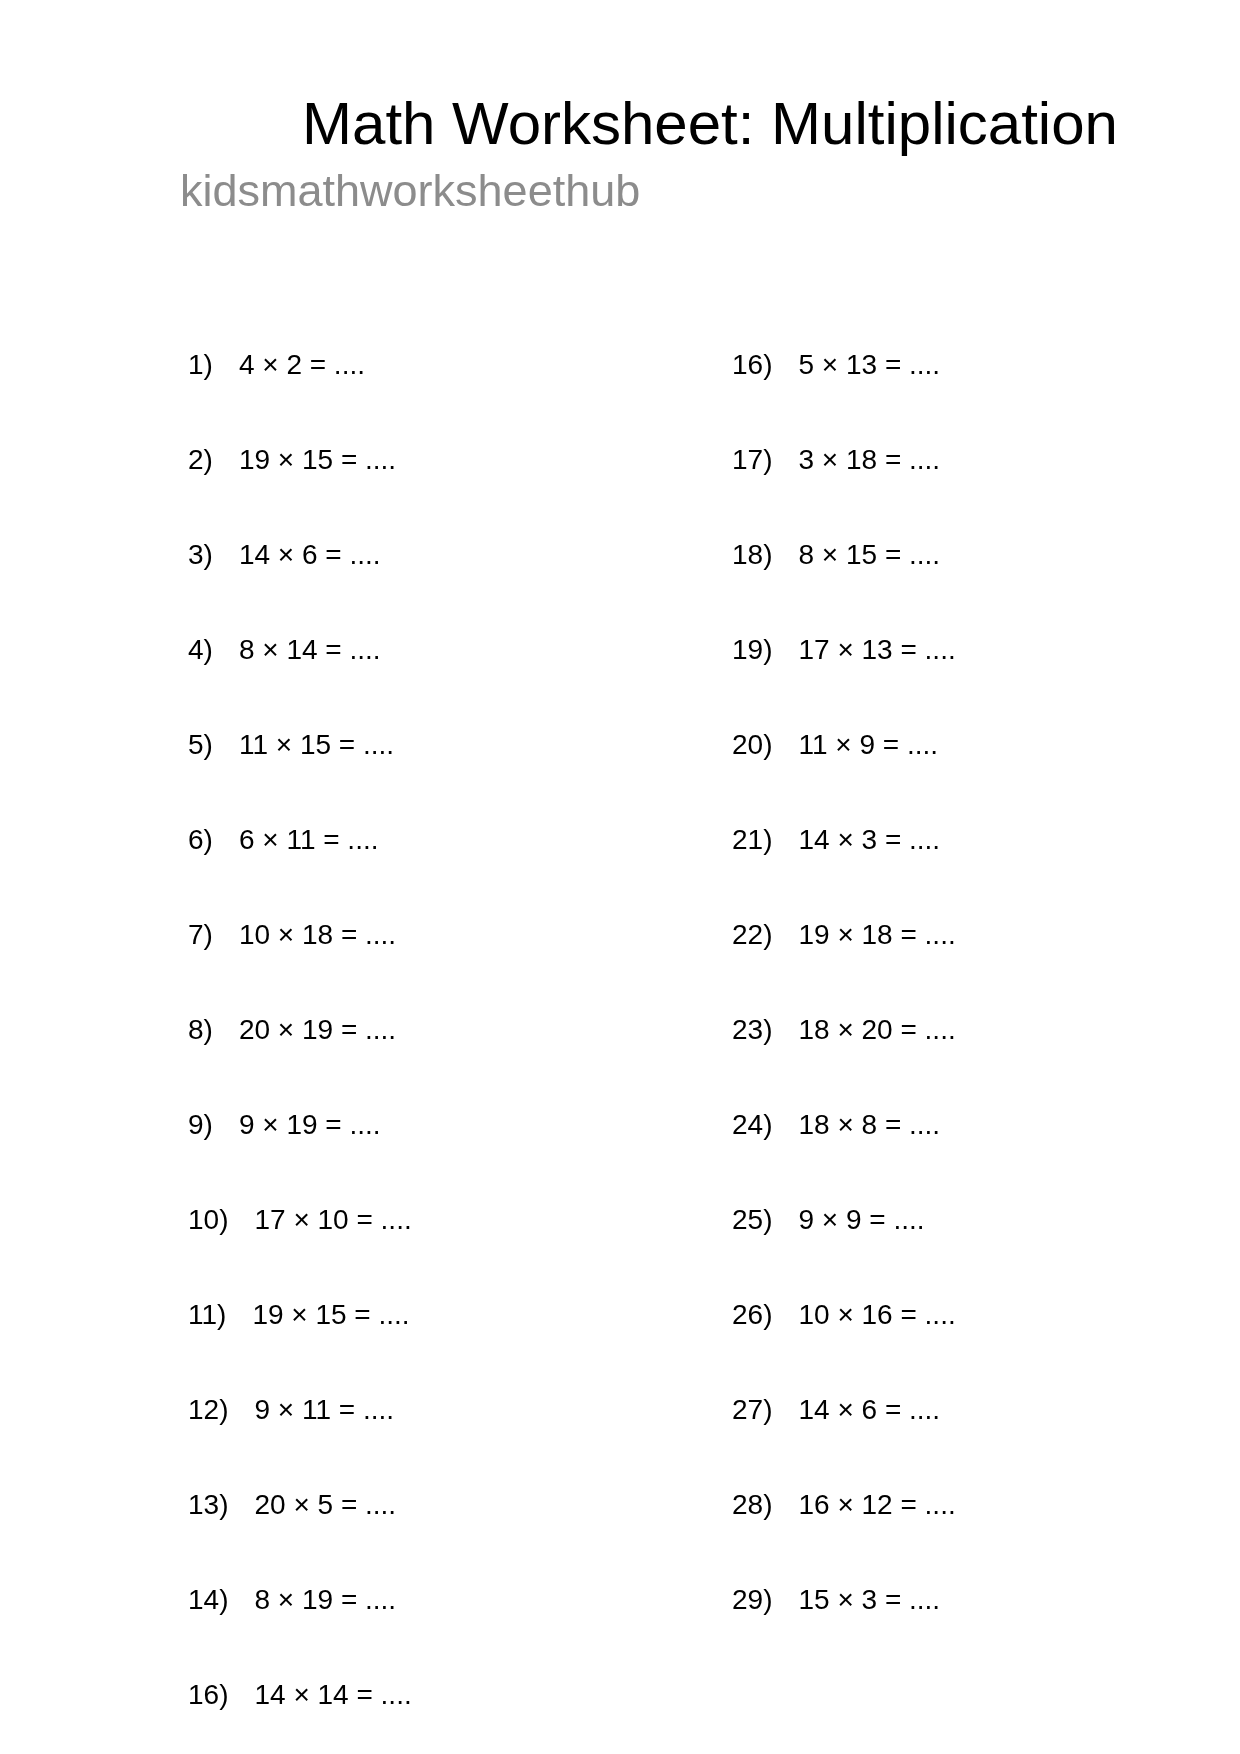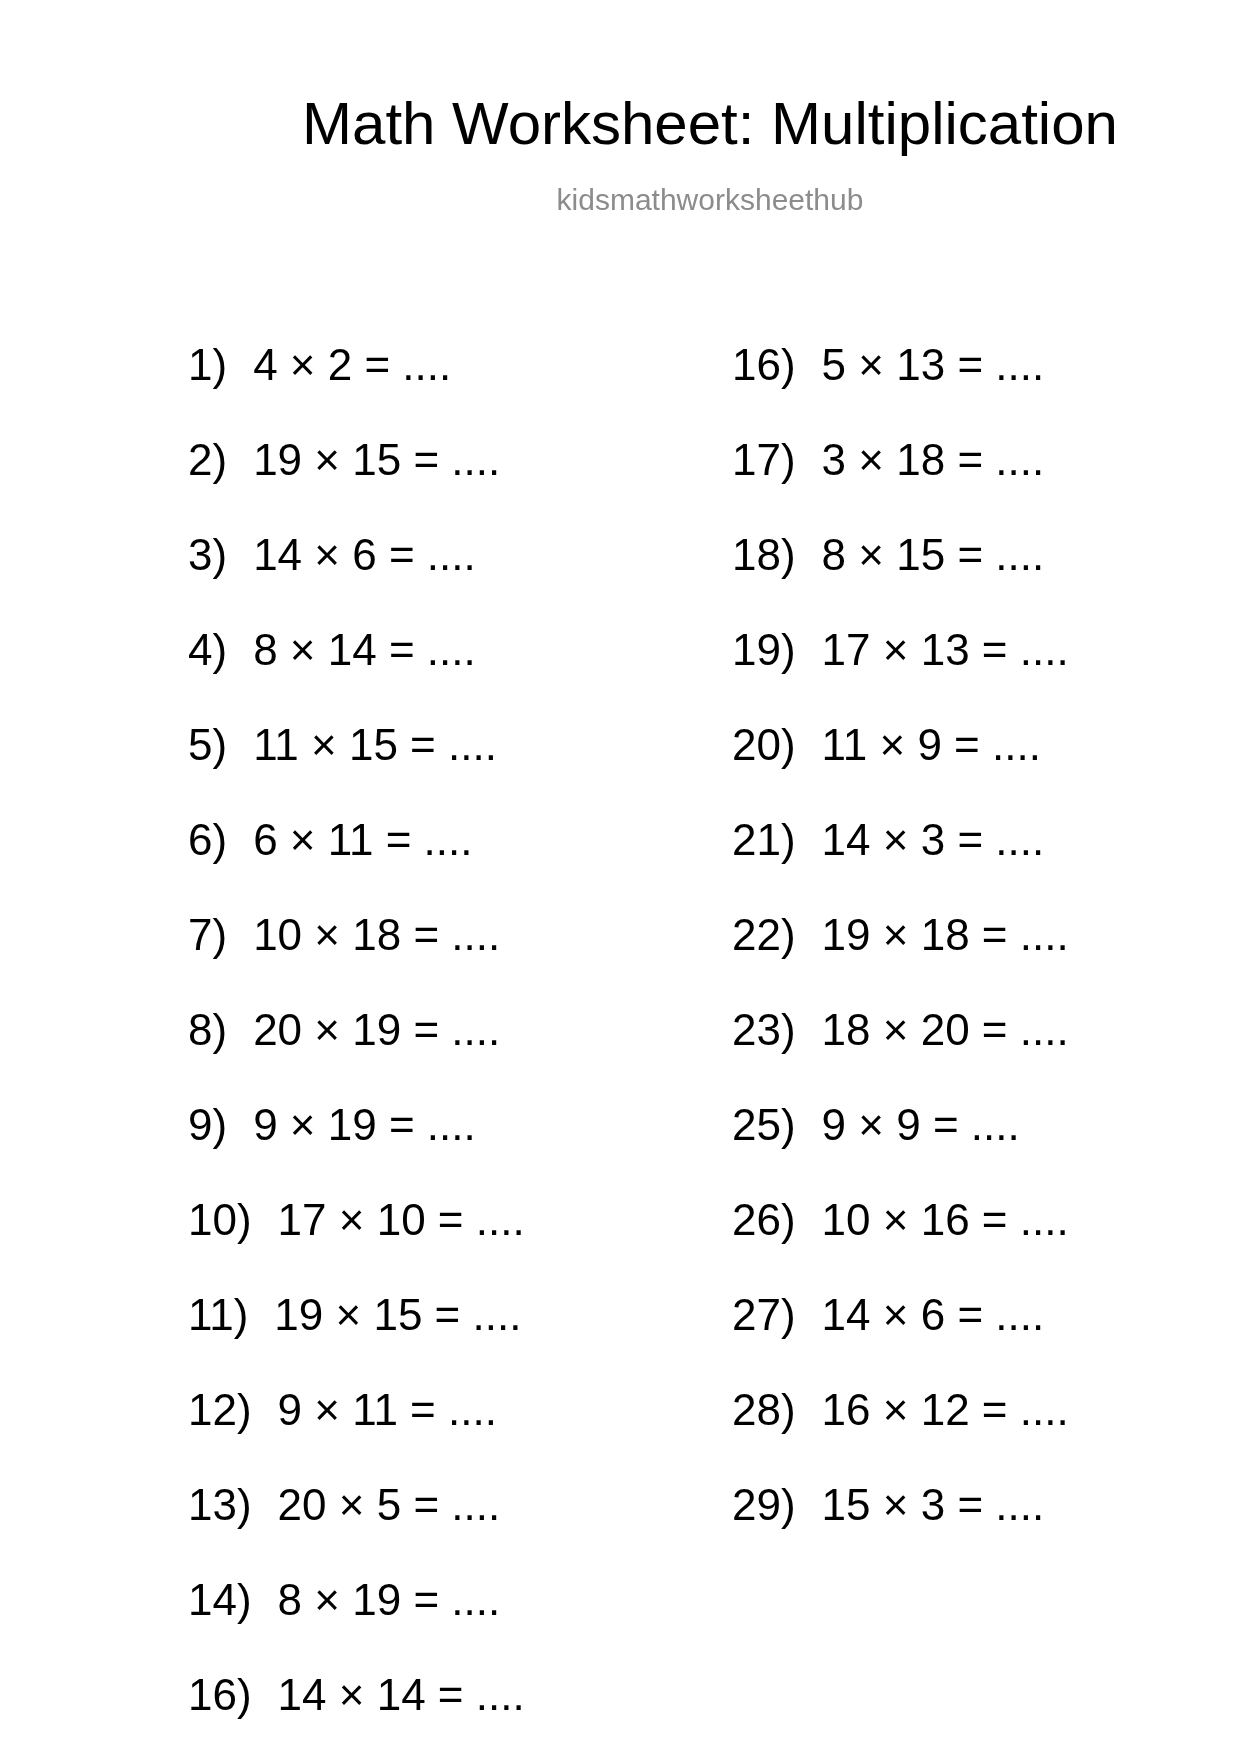--- a/index.html
+++ b/index.html
@@ -21,41 +21,41 @@
   .title {
     margin: 0;
     padding-top: 88px;
     font-size: 60px;
     font-weight: 400;
     line-height: 1.2;
     text-align: center;
     color: #000000;
   }
   .subtitle {
-    margin-top: 22px;
-    font-size: 30px;
+    margin-top: 4px;
+    font-size: 45px;
     font-weight: 400;
     line-height: 1.2;
-    text-align: center;
+    text-align: left;
     color: #8c8c8c;
   }
   .problems {
     position: relative;
     margin-top: 126px;
     height: 1400px;
   }
   .col {
     position: absolute;
     top: 0;
   }
   .col-left  { left: 8px; }
   .col-right { left: 520px; margin-left: 32px; }
   .row {
     height: 95px;
-    font-size: 44px;
+    font-size: 28px;
     line-height: 42px;
     white-space: pre;
   }
   .num {
     display: inline-block;
     margin-right: 26px;
   }
   .expr {
     display: inline-block;
   }
@@ -86,20 +86,21 @@
       </div>
     <div class="col col-right">
         <div class="row"><span class="num">16)</span><span class="expr">5 × 13 = ....</span></div>
         <div class="row"><span class="num">17)</span><span class="expr">3 × 18 = ....</span></div>
         <div class="row"><span class="num">18)</span><span class="expr">8 × 15 = ....</span></div>
         <div class="row"><span class="num">19)</span><span class="expr">17 × 13 = ....</span></div>
         <div class="row"><span class="num">20)</span><span class="expr">11 × 9 = ....</span></div>
         <div class="row"><span class="num">21)</span><span class="expr">14 × 3 = ....</span></div>
         <div class="row"><span class="num">22)</span><span class="expr">19 × 18 = ....</span></div>
         <div class="row"><span class="num">23)</span><span class="expr">18 × 20 = ....</span></div>
+        <div class="row"><span class="num">24)</span><span class="expr">18 × 8 = ....</span></div>
         <div class="row"><span class="num">25)</span><span class="expr">9 × 9 = ....</span></div>
         <div class="row"><span class="num">26)</span><span class="expr">10 × 16 = ....</span></div>
         <div class="row"><span class="num">27)</span><span class="expr">14 × 6 = ....</span></div>
         <div class="row"><span class="num">28)</span><span class="expr">16 × 12 = ....</span></div>
         <div class="row"><span class="num">29)</span><span class="expr">15 × 3 = ....</span></div>
       </div>
   </div>
 </div>
 
 </body></html>

